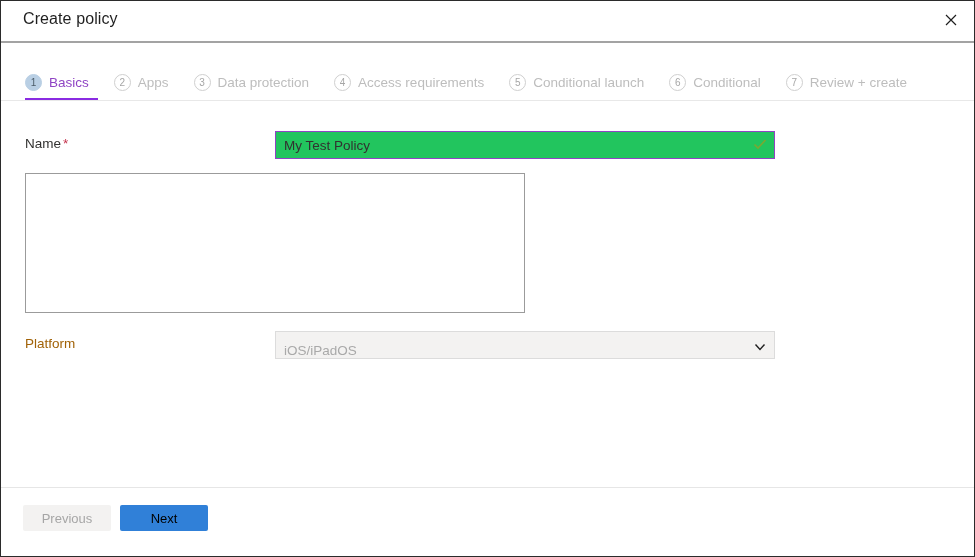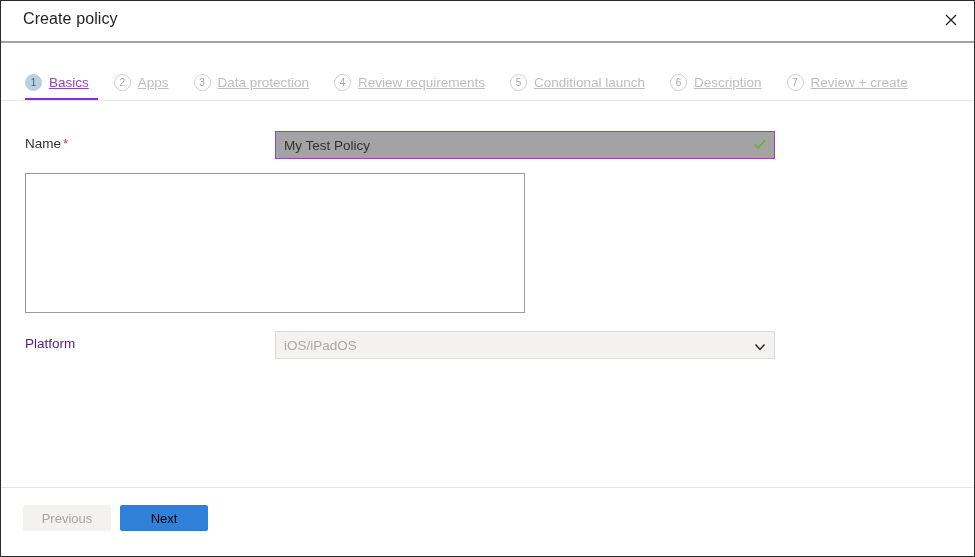--- a/index.html
+++ b/index.html
@@ -88,21 +88,20 @@
     justify-content: center;
     margin-right: 7px;
     box-sizing: border-box;
     background: #ffffff;
     flex: none;
   }
   .tab .tab-label {
     font-size: 13.5px;
     color: #bdbdbd;
     white-space: nowrap;
-    text-decoration: underline;
   }
   .tab.active {
     border-bottom-color: #8a2be2;
     cursor: pointer;
   }
   .tab.active .badge {
     background: #b9cfe4;
     border-color: #b9cfe4;
     color: #4a5a68;
   }
@@ -121,38 +120,38 @@
     margin-top: 14px;
   }
   .row-label {
     width: 250px;
     flex: none;
     font-size: 13.5px;
     color: #323130;
     padding-top: 5px;
     line-height: 16px;
   }
-  .row-label.disabled { color: #4c1d95; }
+  .row-label.disabled { color: #a16207; }
   .req {
     color: #c4314b;
     margin-left: 2px;
     font-size: 13.5px;
   }
   .field { position: relative; width: 500px; }
 
   .text-input {
     width: 100%;
     height: 28px;
     box-sizing: border-box;
     border: 1px solid #8f44c4;
     padding: 0 28px 0 8px;
     font-size: 13.5px;
     font-family: "Liberation Sans", sans-serif;
     color: #323130;
-    background: #a3a3a3;
+    background: #22c55e;
     outline: none;
     border-radius: 0;
   }
   .valid-icon {
     position: absolute;
     right: 8px;
     top: 6px;
     pointer-events: none;
   }
 
@@ -176,21 +175,21 @@
     width: 500px;
     height: 28px;
   }
   .select-box {
     width: 100%;
     height: 28px;
     box-sizing: border-box;
     background: #f3f2f1;
     border: 1px solid #dcdcdc;
     display: flex;
-    align-items: center;
+    align-items: flex-end;
     padding: 0 30px 0 8px;
     font-size: 13.5px;
     color: #a9a9a9;
   }
   .select-chevron {
     position: absolute;
     right: 9px;
     top: 8px;
     pointer-events: none;
   }
@@ -257,29 +256,29 @@
     <button class="tab">
       <span class="badge">2</span>
       <span class="tab-label">Apps</span>
     </button>
     <button class="tab">
       <span class="badge">3</span>
       <span class="tab-label">Data protection</span>
     </button>
     <button class="tab">
       <span class="badge">4</span>
-      <span class="tab-label">Review requirements</span>
+      <span class="tab-label">Access requirements</span>
     </button>
     <button class="tab">
       <span class="badge">5</span>
       <span class="tab-label">Conditional launch</span>
     </button>
     <button class="tab">
       <span class="badge">6</span>
-      <span class="tab-label">Description</span>
+      <span class="tab-label">Conditional</span>
     </button>
     <button class="tab">
       <span class="badge">7</span>
       <span class="tab-label">Review + create</span>
     </button>
   </div>
 
   <div class="form">
 
     <div class="row">

